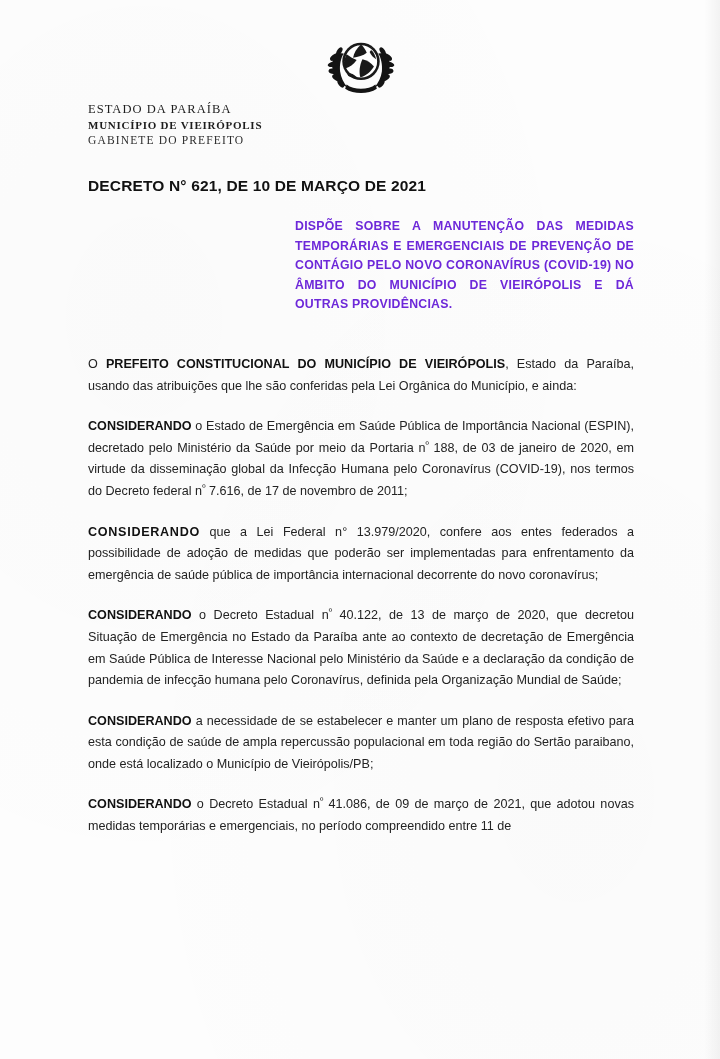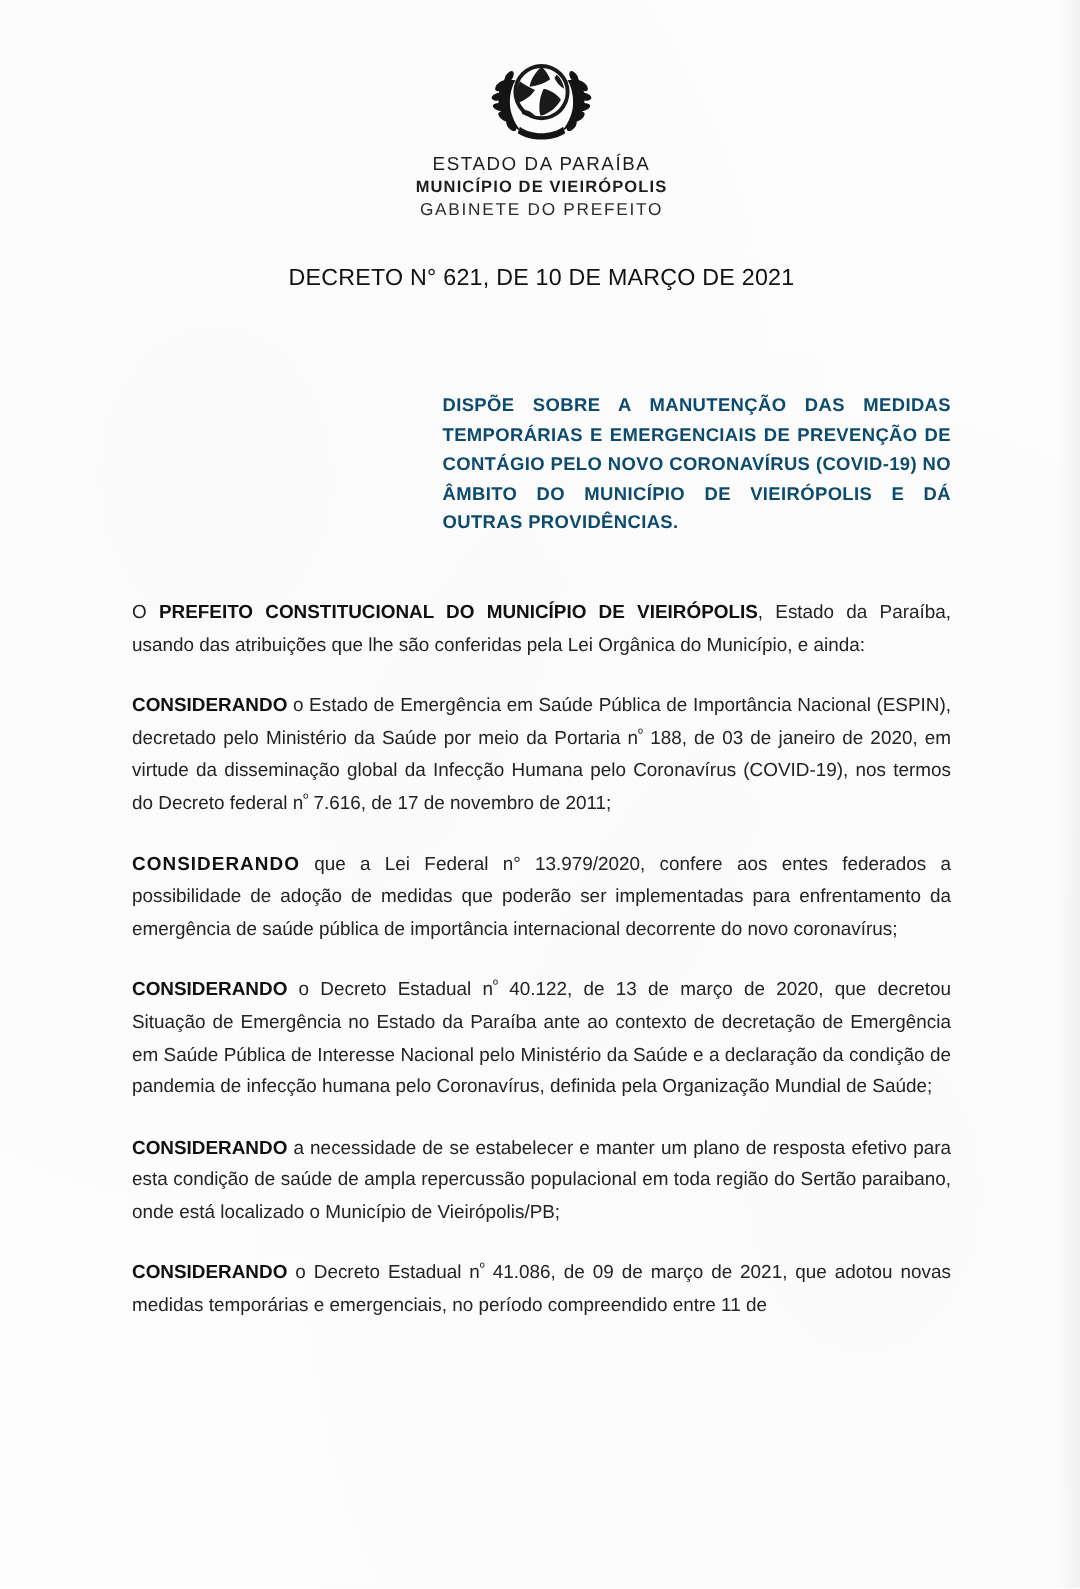--- a/index.html
+++ b/index.html
@@ -53,63 +53,64 @@
     justify-content: center;
     padding-top: 34px;
   }
   .emblem {
     width: 72px;
     height: 62px;
     display: block;
   }
 
   .org-block {
-    text-align: center;
+    text-align: left;
     margin-top: 6px;
     color: #1d1d1d;
+    font-family: Liberation Serif, serif;
   }
   .org-line1 {
     font-size: 12.5px;
     letter-spacing: 1.05px;
     line-height: 15px;
   }
   .org-line2 {
     font-size: 11px;
     font-weight: bold;
     letter-spacing: 0.75px;
     line-height: 16px;
   }
   .org-line3 {
     font-size: 11.5px;
     letter-spacing: 1.15px;
     line-height: 15px;
     color: #2b2b2b;
   }
 
   .decree-title {
-    text-align: center;
+    text-align: left;
     font-size: 15.5px;
-    font-weight: normal;
+    font-weight: bold;
     letter-spacing: 0.15px;
     margin-top: 29px;
     color: #111111;
   }
 
   
   .ementa {
-    margin-top: 66px;
+    margin-top: 22px;
     margin-left: 207px;
     width: 339px;
     font-size: 12.3px;
     font-weight: bold;
     line-height: 19.6px;
     text-align: justify;
     text-align-last: left;
     letter-spacing: 0.25px;
-    color: #0c4a6e;
+    color: #6d28d9;
   }
 
   
   .body-block {
     margin-top: 39px;
   }
   p.para {
     margin: 12px 0 19px 0;
     font-size: 12.6px;
     line-height: 21.6px;

